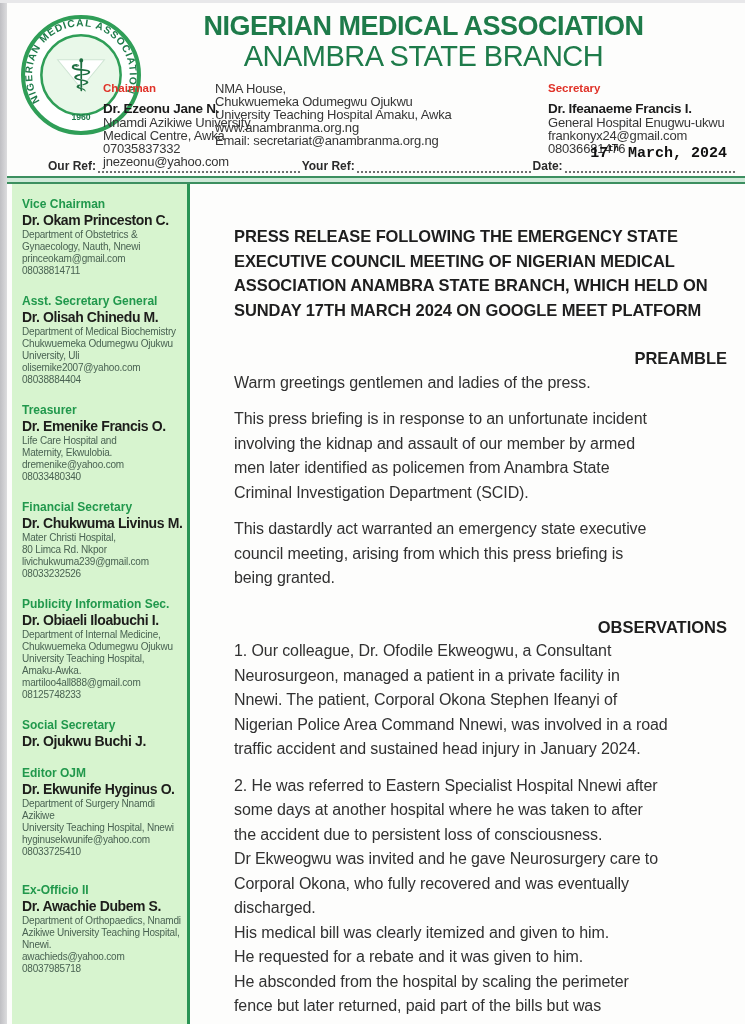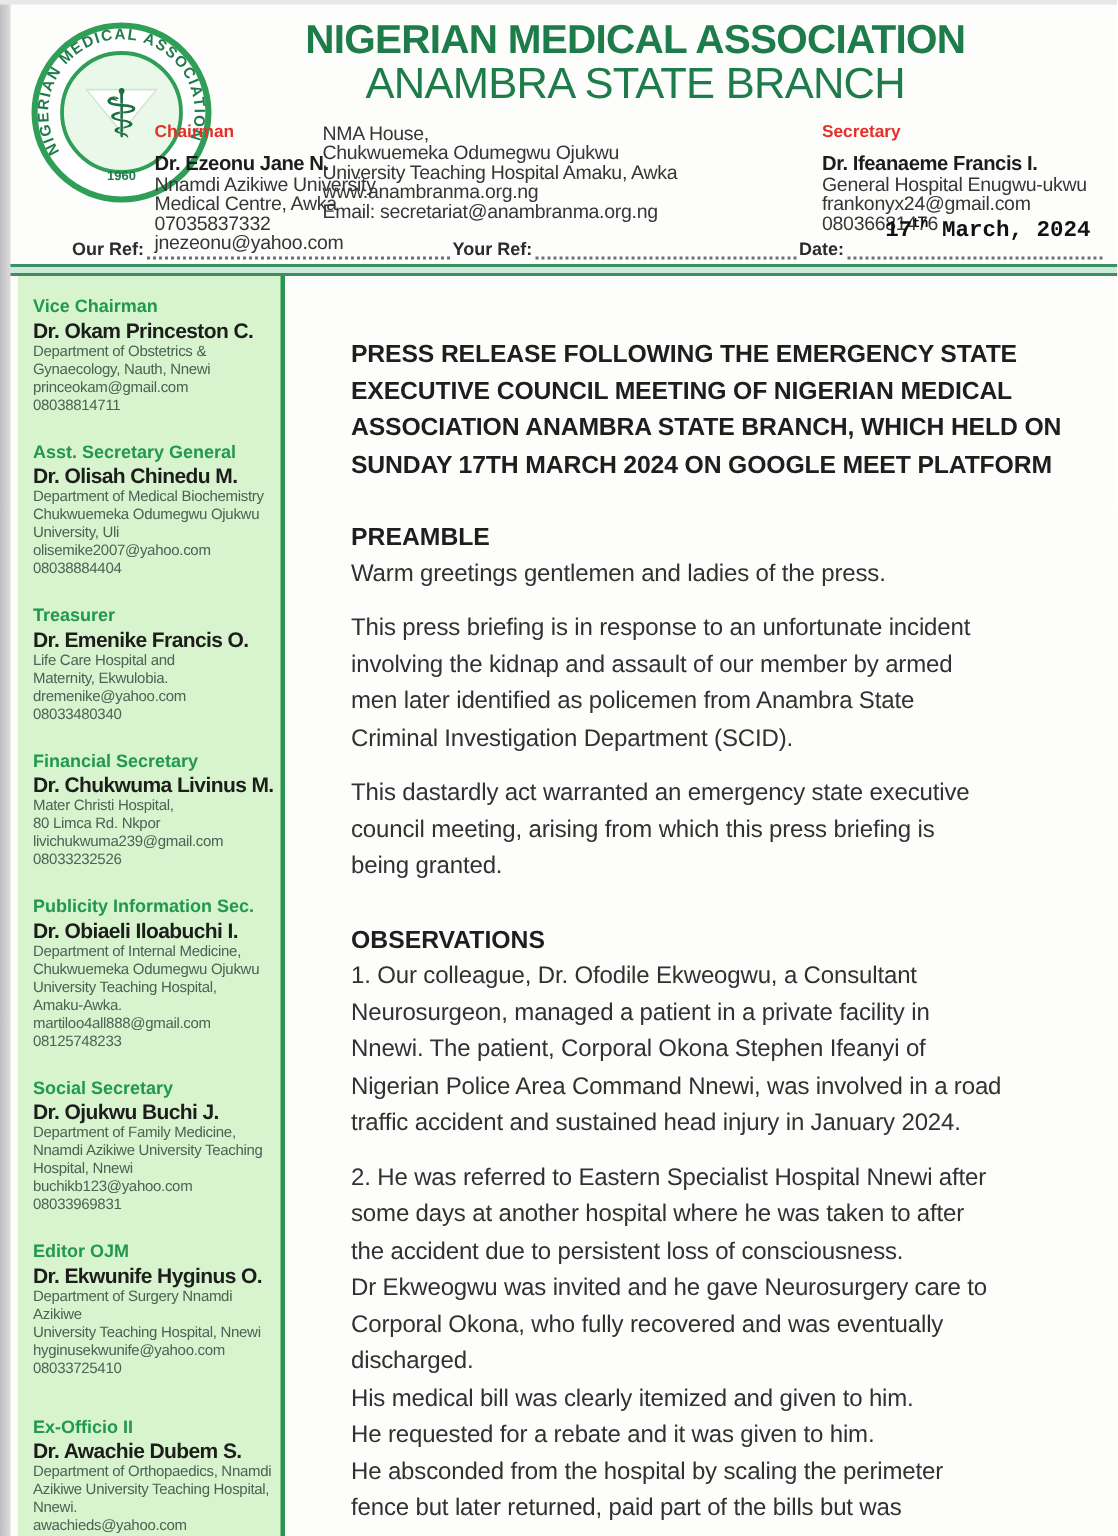--- a/index.html
+++ b/index.html
@@ -38,21 +38,21 @@
   .sidebar { margin-left:12px; width:178px; background:#d7f4cf;
              border-right:3px solid #2a9455; padding:14px 4px 10px 10px; }
   .entry { margin-bottom:18px; }
   .role { color:#21984c; font-weight:bold; font-size:12px; line-height:13px; }
   .oname { color:#1d1d1b; font-weight:bold; font-size:14px; letter-spacing:-0.4px; line-height:16px; margin:1px 0 1px; }
   .details { color:#4a6353; font-size:10px; letter-spacing:-0.2px; line-height:12px; white-space:pre-line; }
   .entry:last-child { margin-top:26px; }
 
   .main { flex:1; padding:40px 18px 0 44px; color:#313131; }
   .doc-title { font-weight:bold; font-size:16.5px; line-height:24.5px; color:#1e1e1e; white-space:pre-line; letter-spacing:-0.1px; }
-  .section-heading { font-weight:bold; font-size:16.5px; line-height:24.5px; color:#1e1e1e; margin-top:24px; }
+  .section-heading { font-weight:bold; font-size:16.5px; line-height:24.5px; color:#1e1e1e; margin-top:24px;text-align:right; }
   .para { font-size:16px; line-height:24.5px; white-space:pre-line; margin-top:12px; letter-spacing:-0.1px; }
   .para.first { margin-top:0; }
 </style>
 </head>
 <body>
 
 <div class="page">
   <div class="edge-left"></div>
   <div class="edge-top"></div>
 
@@ -154,25 +154,20 @@
         <div class="details">Department of Internal Medicine,
 Chukwuemeka Odumegwu Ojukwu
 University Teaching Hospital,
 Amaku-Awka.
 martiloo4all888@gmail.com
 08125748233</div>
       </div>
       <div class="entry">
         <div class="role">Social Secretary</div>
         <div class="oname">Dr. Ojukwu Buchi J.</div>
-        <div class="details">Department of Family Medicine,
-Nnamdi Azikiwe University Teaching
-Hospital, Nnewi
-buchikb123@yahoo.com
-08033969831</div>
       </div>
       <div class="entry">
         <div class="role">Editor OJM</div>
         <div class="oname">Dr. Ekwunife Hyginus O.</div>
         <div class="details">Department of Surgery Nnamdi Azikiwe
 University Teaching Hospital, Nnewi
 hyginusekwunife@yahoo.com
 08033725410</div>
       </div>
       <div class="entry">

